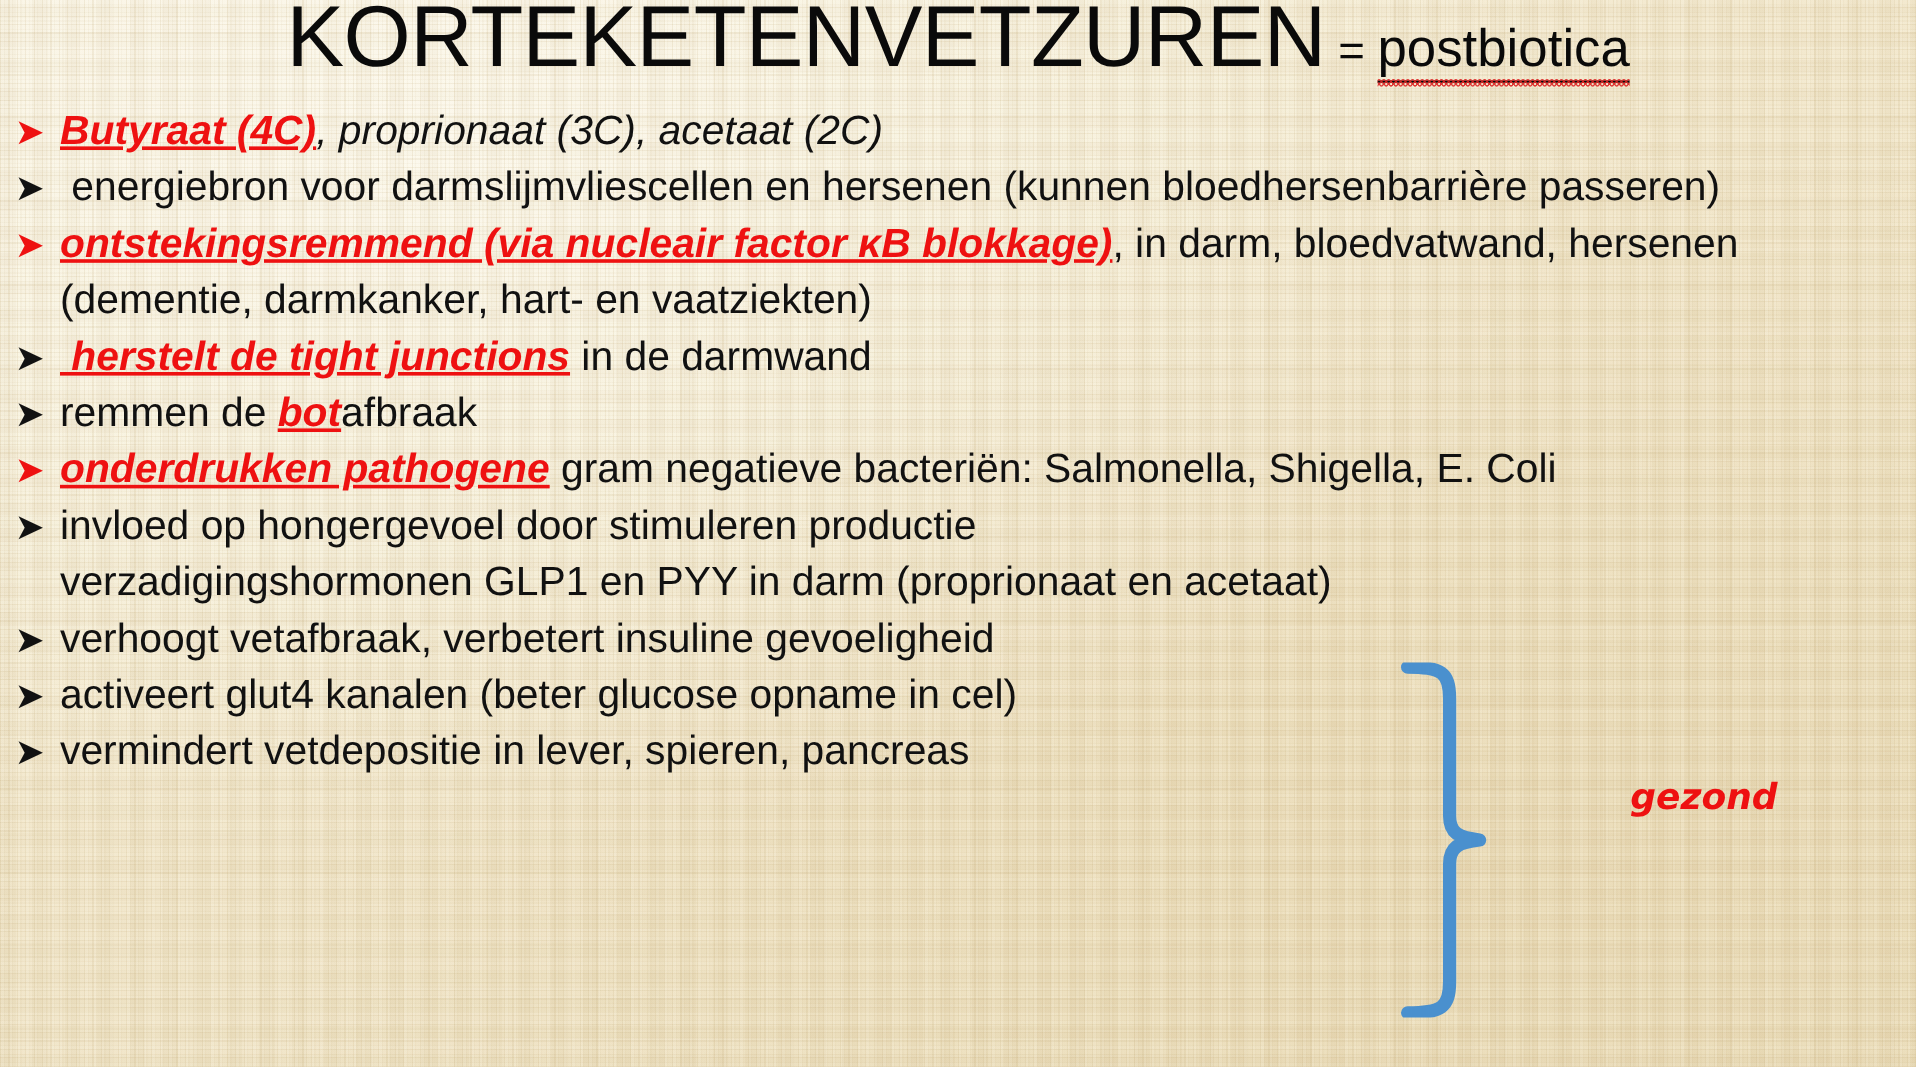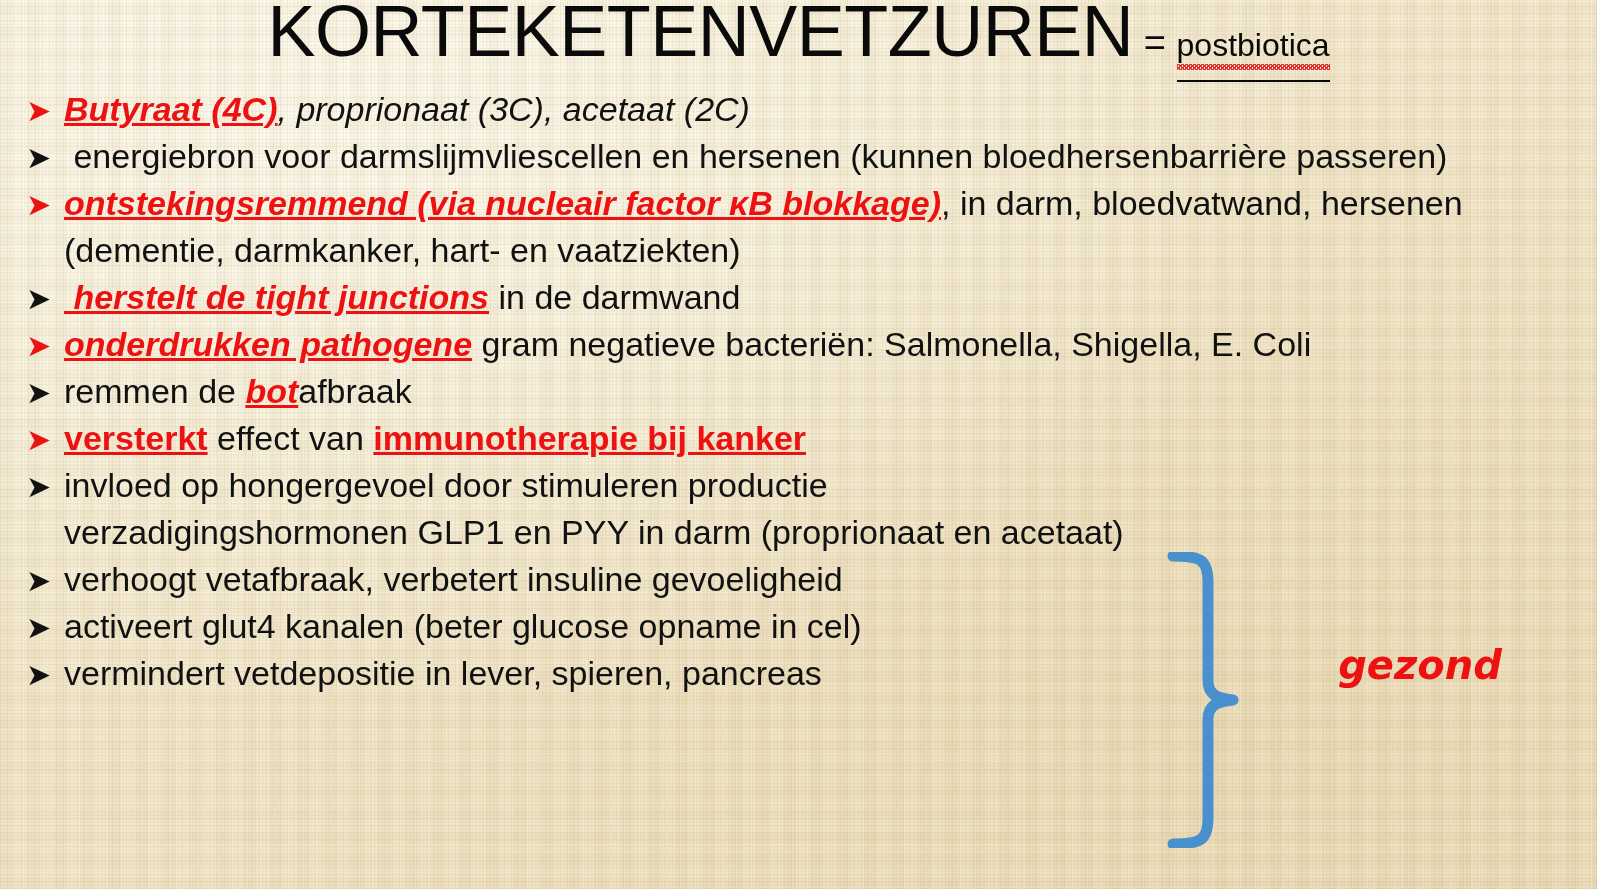--- a/index.html
+++ b/index.html
@@ -31,34 +31,34 @@
     text-align:center;white-space:nowrap;
   }
   .title-main{
     font-size:72px;line-height:58px;color:#0a0a0a;
     font-weight:400;letter-spacing:-0.5px;
     vertical-align:baseline;
   }
   .title-sub-wrap{position:relative;display:inline-block;vertical-align:baseline;}
   .title-eq{font-size:38px;color:#0a0a0a;}
   .title-sub{
-    font-size:32px;color:#0a0a0a;
+    font-size:44px;color:#0a0a0a;
     border-bottom:2px solid #0a0a0a;
-    padding-bottom:17px;
+    padding-bottom:2px;
   }
   .squiggle{
     position:absolute;left:0;right:0;bottom:-6px;height:6px;
     background-image:repeating-linear-gradient(135deg,#d22 0 1.5px,rgba(0,0,0,0) 1.5px 3px),
                      repeating-linear-gradient(45deg,#d22 0 1.5px,rgba(0,0,0,0) 1.5px 3px);
     background-size:4px 4px;
     opacity:.9;
   }
 
   
-  .list{position:absolute;left:26px;top:86px;right:8px;}
+  .list{position:absolute;left:12px;top:86px;right:8px;}
   .line{
     position:relative;
     height:47px;
     white-space:nowrap;
     font-size:34px;
     line-height:47px;
     color:#111;
   }
   .arrow{
     display:inline-block;width:38px;
@@ -80,21 +80,21 @@
   
   .brace{
     position:absolute;left:1163px;top:552px;width:78px;height:296px;
   }
   .brace svg{display:block;}
   .caption{
     position:absolute;left:1250px;top:645px;width:340px;
     text-align:center;color:#ee1111;
     font-family:"DejaVu Sans", sans-serif;
     font-weight:bold;font-style:italic;
-    font-size:40px;line-height:40px;
+    font-size:30px;line-height:40px;
   }
 </style>
 </head>
 <body>
 
 <div id="slide">
 
   <div class="title-row">
     <span class="title-main">KORTEKETENVETZUREN</span><span class="title-eq"> = </span><span class="title-sub-wrap"><span class="title-sub">postbiotica</span><span class="squiggle"></span></span>
   </div>
@@ -116,30 +116,27 @@
 
     <div class="line">
       <span class="indent"></span><span class="txt">(dementie, darmkanker, hart- en vaatziekten)</span>
     </div>
 
     <div class="line">
       <span class="arrow black">➤</span><span class="txt r bi"> herstelt de tight junctions</span><span class="txt"> in de darmwand</span>
     </div>
 
     <div class="line">
-      <span class="arrow red">➤</span><span class="txt r bi">onderdrukken pathogene</span><span class="txt"> gram negatieve bacteriën: Salmonella, Shigella, E. Coli</span>
-    </div>
-
-    <div class="line">
       <span class="arrow black">➤</span><span class="txt">remmen de </span><span class="txt r bi">bot</span><span class="txt">afbraak</span>
     </div>
 
     <div class="line">
-      <span class="arrow red">➤</span><span class="txt r b">versterkt</span><span class="txt"> effect van </span><span class="txt r b">immunotherapie bij kanker</span>
+      <span class="arrow red">➤</span><span class="txt r bi">onderdrukken pathogene</span><span class="txt"> gram negatieve bacteriën: Salmonella, Shigella, E. Coli</span>
     </div>
+
 
 
     <div class="line">
       <span class="arrow black">➤</span><span class="txt">invloed op hongergevoel door stimuleren productie</span>
     </div>
 
     <div class="line">
       <span class="indent"></span><span class="txt">verzadigingshormonen GLP1 en PYY in darm (proprionaat en acetaat)</span>
     </div>
 

